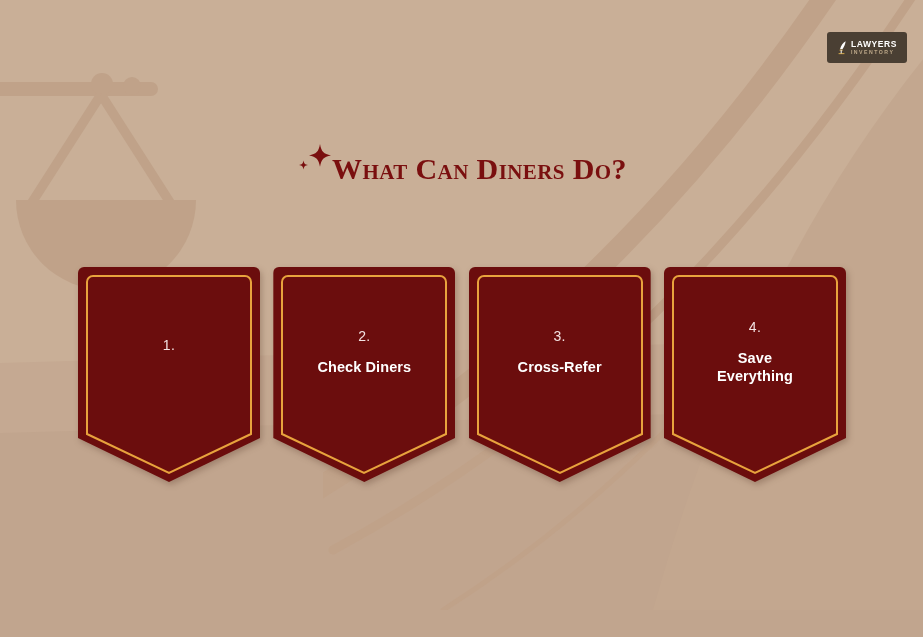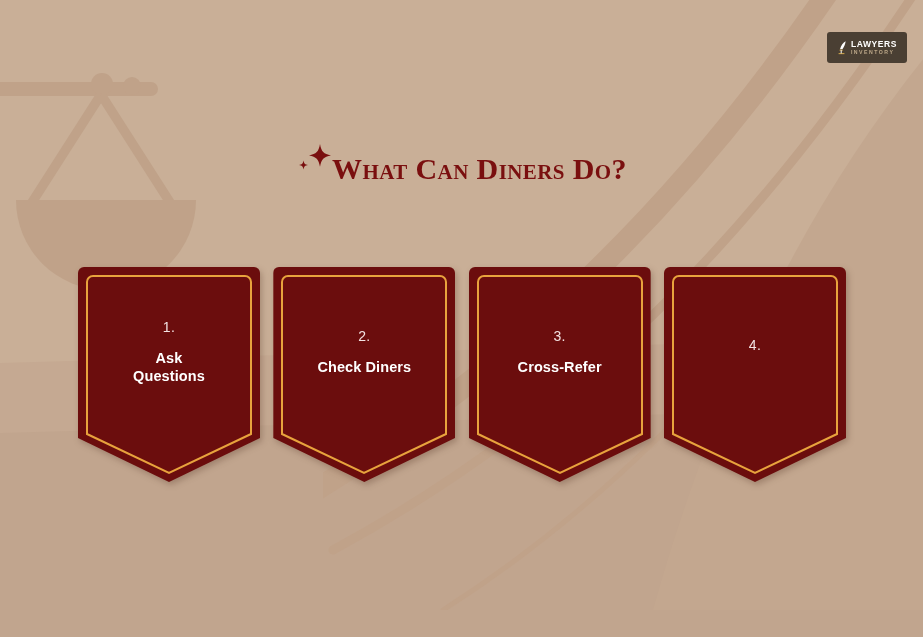--- a/index.html
+++ b/index.html
@@ -276,22 +276,20 @@
 
   <div class="card">
     <div class="card-body"></div>
     <div class="card-inner-border">
       <svg viewBox="0 0 170 203" preserveAspectRatio="none" xmlns="http://www.w3.org/2000/svg">
         <path d="M3 9 A6 6 0 0 1 9 3 L161 3 A6 6 0 0 1 167 9 L167 161 L85 200 L3 161 Z" fill="none" stroke="#e8a33d" stroke-width="2"></path>
       </svg>
     </div>
     <div class="card-content">
       <div class="card-number">1.</div>
-      <div class="card-title">Ask
-Questions</div>
     </div>
   </div>
 
   <div class="card">
     <div class="card-body"></div>
     <div class="card-inner-border">
       <svg viewBox="0 0 170 203" preserveAspectRatio="none" xmlns="http://www.w3.org/2000/svg">
         <path d="M3 9 A6 6 0 0 1 9 3 L161 3 A6 6 0 0 1 167 9 L167 161 L85 200 L3 161 Z" fill="none" stroke="#e8a33d" stroke-width="2"></path>
       </svg>
     </div>
@@ -316,16 +314,18 @@
 
   <div class="card">
     <div class="card-body"></div>
     <div class="card-inner-border">
       <svg viewBox="0 0 170 203" preserveAspectRatio="none" xmlns="http://www.w3.org/2000/svg">
         <path d="M3 9 A6 6 0 0 1 9 3 L161 3 A6 6 0 0 1 167 9 L167 161 L85 200 L3 161 Z" fill="none" stroke="#e8a33d" stroke-width="2"></path>
       </svg>
     </div>
     <div class="card-content">
       <div class="card-number">4.</div>
+      <div class="card-title">Save
+Everything</div>
     </div>
   </div>
 
 </div>
 
 </body></html>

